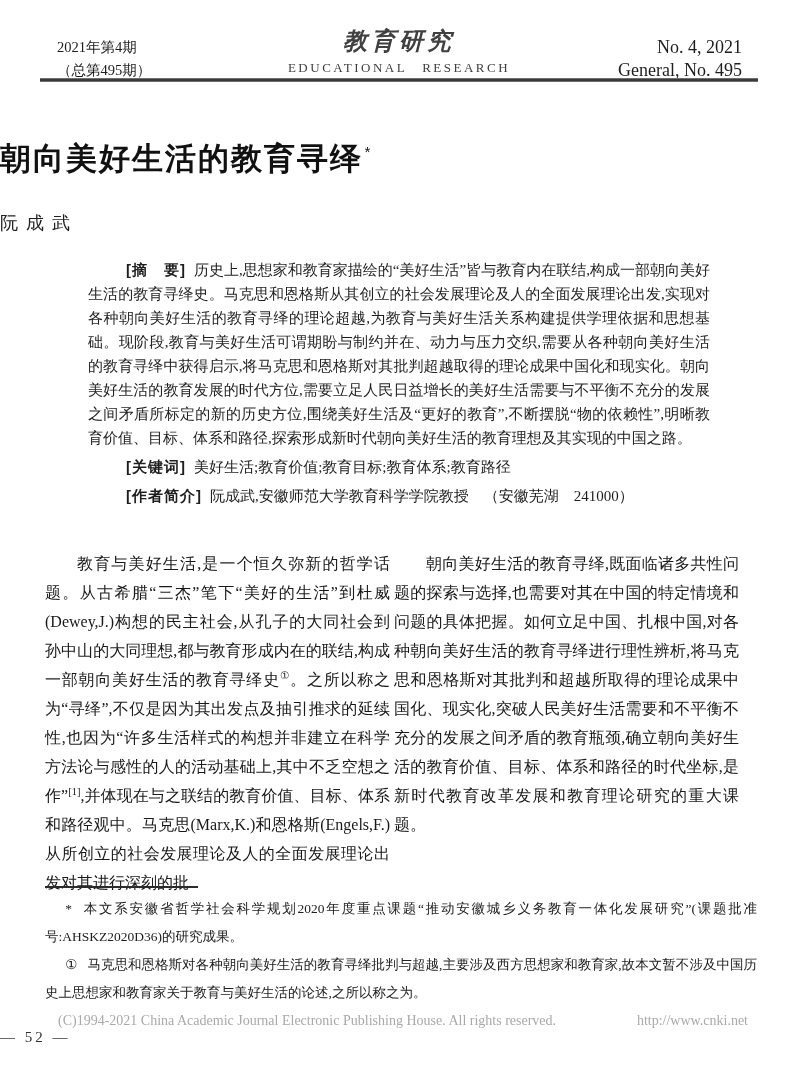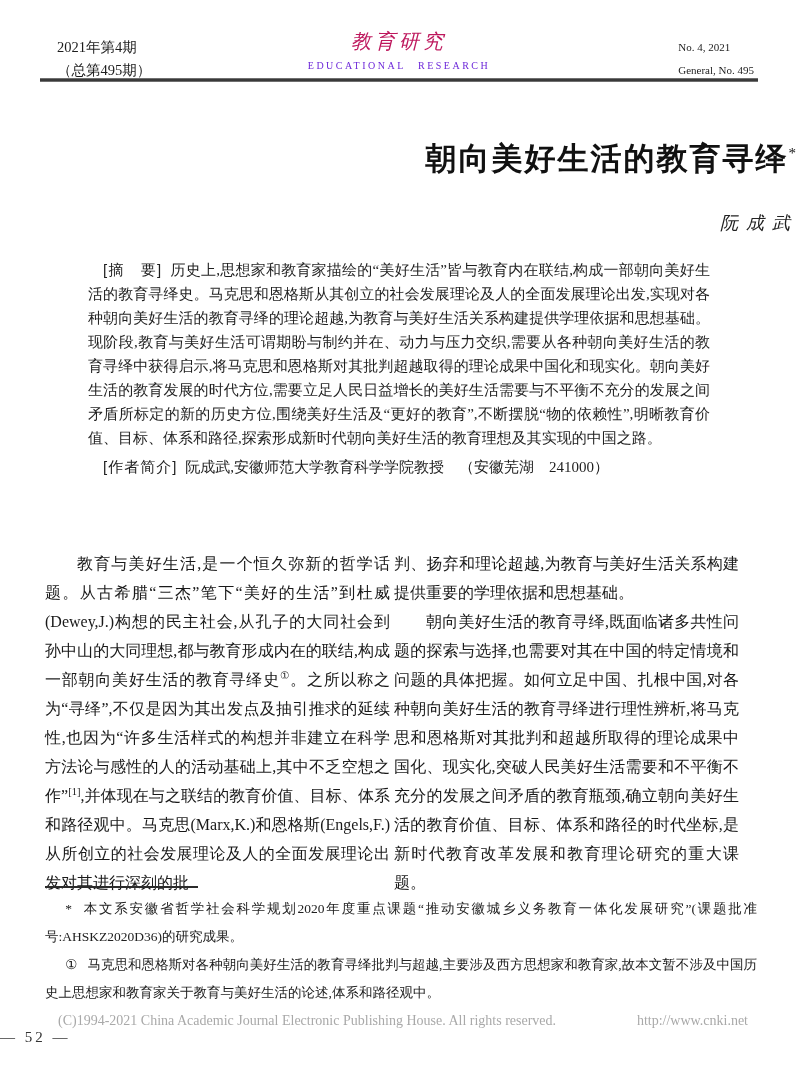--- a/index.html
+++ b/index.html
@@ -4,41 +4,41 @@
 <style>
   html,body { margin:0; padding:0; background:#ffffff; }
   .page {
     position:relative; width:798px; height:1078px; margin:0 auto;
     background:#ffffff; overflow:hidden;
     font-family:"Liberation Serif","DejaVu Serif",serif;
     color:#1d1d1d;
   }
   
   .hdr-left  { position:absolute; top:36px; left:57px;  font-size:14.5px; line-height:23px; }
-  .hdr-right { position:absolute; top:36px; right:44px; font-size:11px; line-height:23px; }
+  .hdr-right { position:absolute; top:36px; right:56px; font-size:18px; line-height:23px; text-align:right; }
   .hdr-center{ position:absolute; top:24px; left:0; width:100%; text-align:center; }
-  .logo-cn   { font-size:20px; font-weight:normal; font-style:italic; letter-spacing:4px;
-               font-family:"DejaVu Serif","Liberation Serif",serif; color:#be185d; line-height:34px; }
-  .logo-en   { font-size:10px; letter-spacing:2.5px; margin-top:1px; color:#6d28d9; }
+  .logo-cn   { font-size:24px; font-weight:bold; font-style:italic; letter-spacing:4px;
+               font-family:"DejaVu Serif","Liberation Serif",serif; color:#404040; line-height:34px; }
+  .logo-en   { font-size:13px; letter-spacing:2.5px; margin-top:1px; color:#404040; }
   .hdr-rule  { position:absolute; top:78px; left:40px; width:718px; height:4px;
                background:linear-gradient(to bottom,#8a8a8a,#1f1f1f 50%,#8a8a8a); }
   
-  .title  { position:absolute; top:138px; left:0; width:100%; margin:0; text-align:right;
-            font-family:Liberation Serif, serif; font-weight:700;
+  .title  { position:absolute; top:138px; left:0; width:100%; margin:0; text-align:left;
+            font-family:Liberation Mono, monospace; font-weight:700;
             font-size:31px; letter-spacing:2px; color:#111; }
   .title sup { font-size:15px; font-weight:400; }
-  .author { position:absolute; top:211px; left:0; width:100%; text-align:right;
-            font-size:18px; letter-spacing:8px; color:#222;font-style:italic; }
+  .author { position:absolute; top:211px; left:0; width:100%; text-align:left;
+            font-size:18px; letter-spacing:8px; color:#222; }
   
   .front { position:absolute; top:258px; left:88px; width:622px;
            font-size:15px; line-height:24px; text-align:justify; color:#1e1e1e; }
   .front p { margin:0; text-indent:1em; }
   .front p.kw  { margin-top:5px; }
-  .front .label { font-family:"Liberation Sans","DejaVu Sans",sans-serif; font-weight:400;
-                  letter-spacing:1px; font-style:normal; margin-right:8px; }
+  .front .label { font-family:"Liberation Sans","DejaVu Sans",sans-serif; font-weight:700;
+                  letter-spacing:1px; font-style:normal; margin-right:8px;margin-left:23px; }
   
   .cols { position:absolute; top:549px; left:45px; width:710px; display:flex; gap:4px;
           font-size:16px; line-height:29px; text-align:justify; color:#191919; }
   .col  { width:345px; }
   .col p { margin:0; }
   .col p.ind { text-indent:2em; }
   .col sup { font-size:10.5px; line-height:0; }
   
   .fn-rule { position:absolute; top:886px; left:45px; width:153px; height:2px; background:#2b2b2b; }
   .fns  { position:absolute; top:895px; left:45px; width:712px;
@@ -74,37 +74,37 @@
   </div>
 
   <div class="hdr-rule"></div>
 
   <h1 class="title"><span>朝向美好生活的教育寻绎</span><sup>*</sup></h1>
 
   <div class="author">阮成武</div>
 
   <div class="front">
     <p><span class="label">[摘　要]</span><span>历史上,思想家和教育家描绘的“美好生活”皆与教育内在联结,构成一部朝向美好生活的教育寻绎史。马克思和恩格斯从其创立的社会发展理论及人的全面发展理论出发,实现对各种朝向美好生活的教育寻绎的理论超越,为教育与美好生活关系构建提供学理依据和思想基础。现阶段,教育与美好生活可谓期盼与制约并在、动力与压力交织,需要从各种朝向美好生活的教育寻绎中获得启示,将马克思和恩格斯对其批判超越取得的理论成果中国化和现实化。朝向美好生活的教育发展的时代方位,需要立足人民日益增长的美好生活需要与不平衡不充分的发展之间矛盾所标定的新的历史方位,围绕美好生活及“更好的教育”,不断摆脱“物的依赖性”,明晰教育价值、目标、体系和路径,探索形成新时代朝向美好生活的教育理想及其实现的中国之路。</span></p>
+    <p class="kw"><span class="label">[关键词]</span><span>美好生活;教育价值;教育目标;教育体系;教育路径</span></p>
     <p class="kw"><span class="label">[作者简介]</span><span>阮成武,安徽师范大学教育科学学院教授　（安徽芜湖　241000）</span></p>
   </div>
 
   <div class="cols">
     <div class="col">
       <p class="ind"><span>教育与美好生活,是一个恒久弥新的哲学话题。从古希腊“三杰”笔下“美好的生活”到杜威(Dewey,J.)构想的民主社会,从孔子的大同社会到孙中山的大同理想,都与教育形成内在的联结,构成一部朝向美好生活的教育寻绎史</span><sup>①</sup><span>。之所以称之为“寻绎”,不仅是因为其出发点及抽引推求的延续性,也因为“许多生活样式的构想并非建立在科学方法论与感性的人的活动基础上,其中不乏空想之作”</span><sup>[1]</sup><span>,并体现在与之联结的教育价值、目标、体系和路径观中。马克思(Marx,K.)和恩格斯(Engels,F.)从所创立的社会发展理论及人的全面发展理论出发对其进行深刻的批</span></p>
     </div>
     <div class="col">
-      <p>判、扬弃和理论超越,为教育与美好生活关系构建提供重要的学理依据和思想基础。</p>
       <p class="ind">朝向美好生活的教育寻绎,既面临诸多共性问题的探索与选择,也需要对其在中国的特定情境和问题的具体把握。如何立足中国、扎根中国,对各种朝向美好生活的教育寻绎进行理性辨析,将马克思和恩格斯对其批判和超越所取得的理论成果中国化、现实化,突破人民美好生活需要和不平衡不充分的发展之间矛盾的教育瓶颈,确立朝向美好生活的教育价值、目标、体系和路径的时代坐标,是新时代教育改革发展和教育理论研究的重大课题。</p>
     </div>
   </div>
 
   <div class="fn-rule"></div>
   <div class="fns">
     <p><span class="mark">*</span><span>本文系安徽省哲学社会科学规划2020年度重点课题“推动安徽城乡义务教育一体化发展研究”(课题批准号:AHSKZ2020D36)的研究成果。</span></p>
-    <p><span class="mark">①</span><span>马克思和恩格斯对各种朝向美好生活的教育寻绎批判与超越,主要涉及西方思想家和教育家,故本文暂不涉及中国历史上思想家和教育家关于教育与美好生活的论述,体系和路径观中。</span></p>
+    <p><span class="mark">①</span><span>马克思和恩格斯对各种朝向美好生活的教育寻绎批判与超越,主要涉及西方思想家和教育家,故本文暂不涉及中国历史上思想家和教育家关于教育与美好生活的论述,之所以称之为。</span></p>
   </div>
 
   <div class="copyright">
     <span>(C)1994-2021 China Academic Journal Electronic Publishing House. All rights reserved.</span>
     <a href="#">http://www.cnki.net</a>
   </div>
   <div class="pageno">— 52 —</div>
 
 </div>
 

